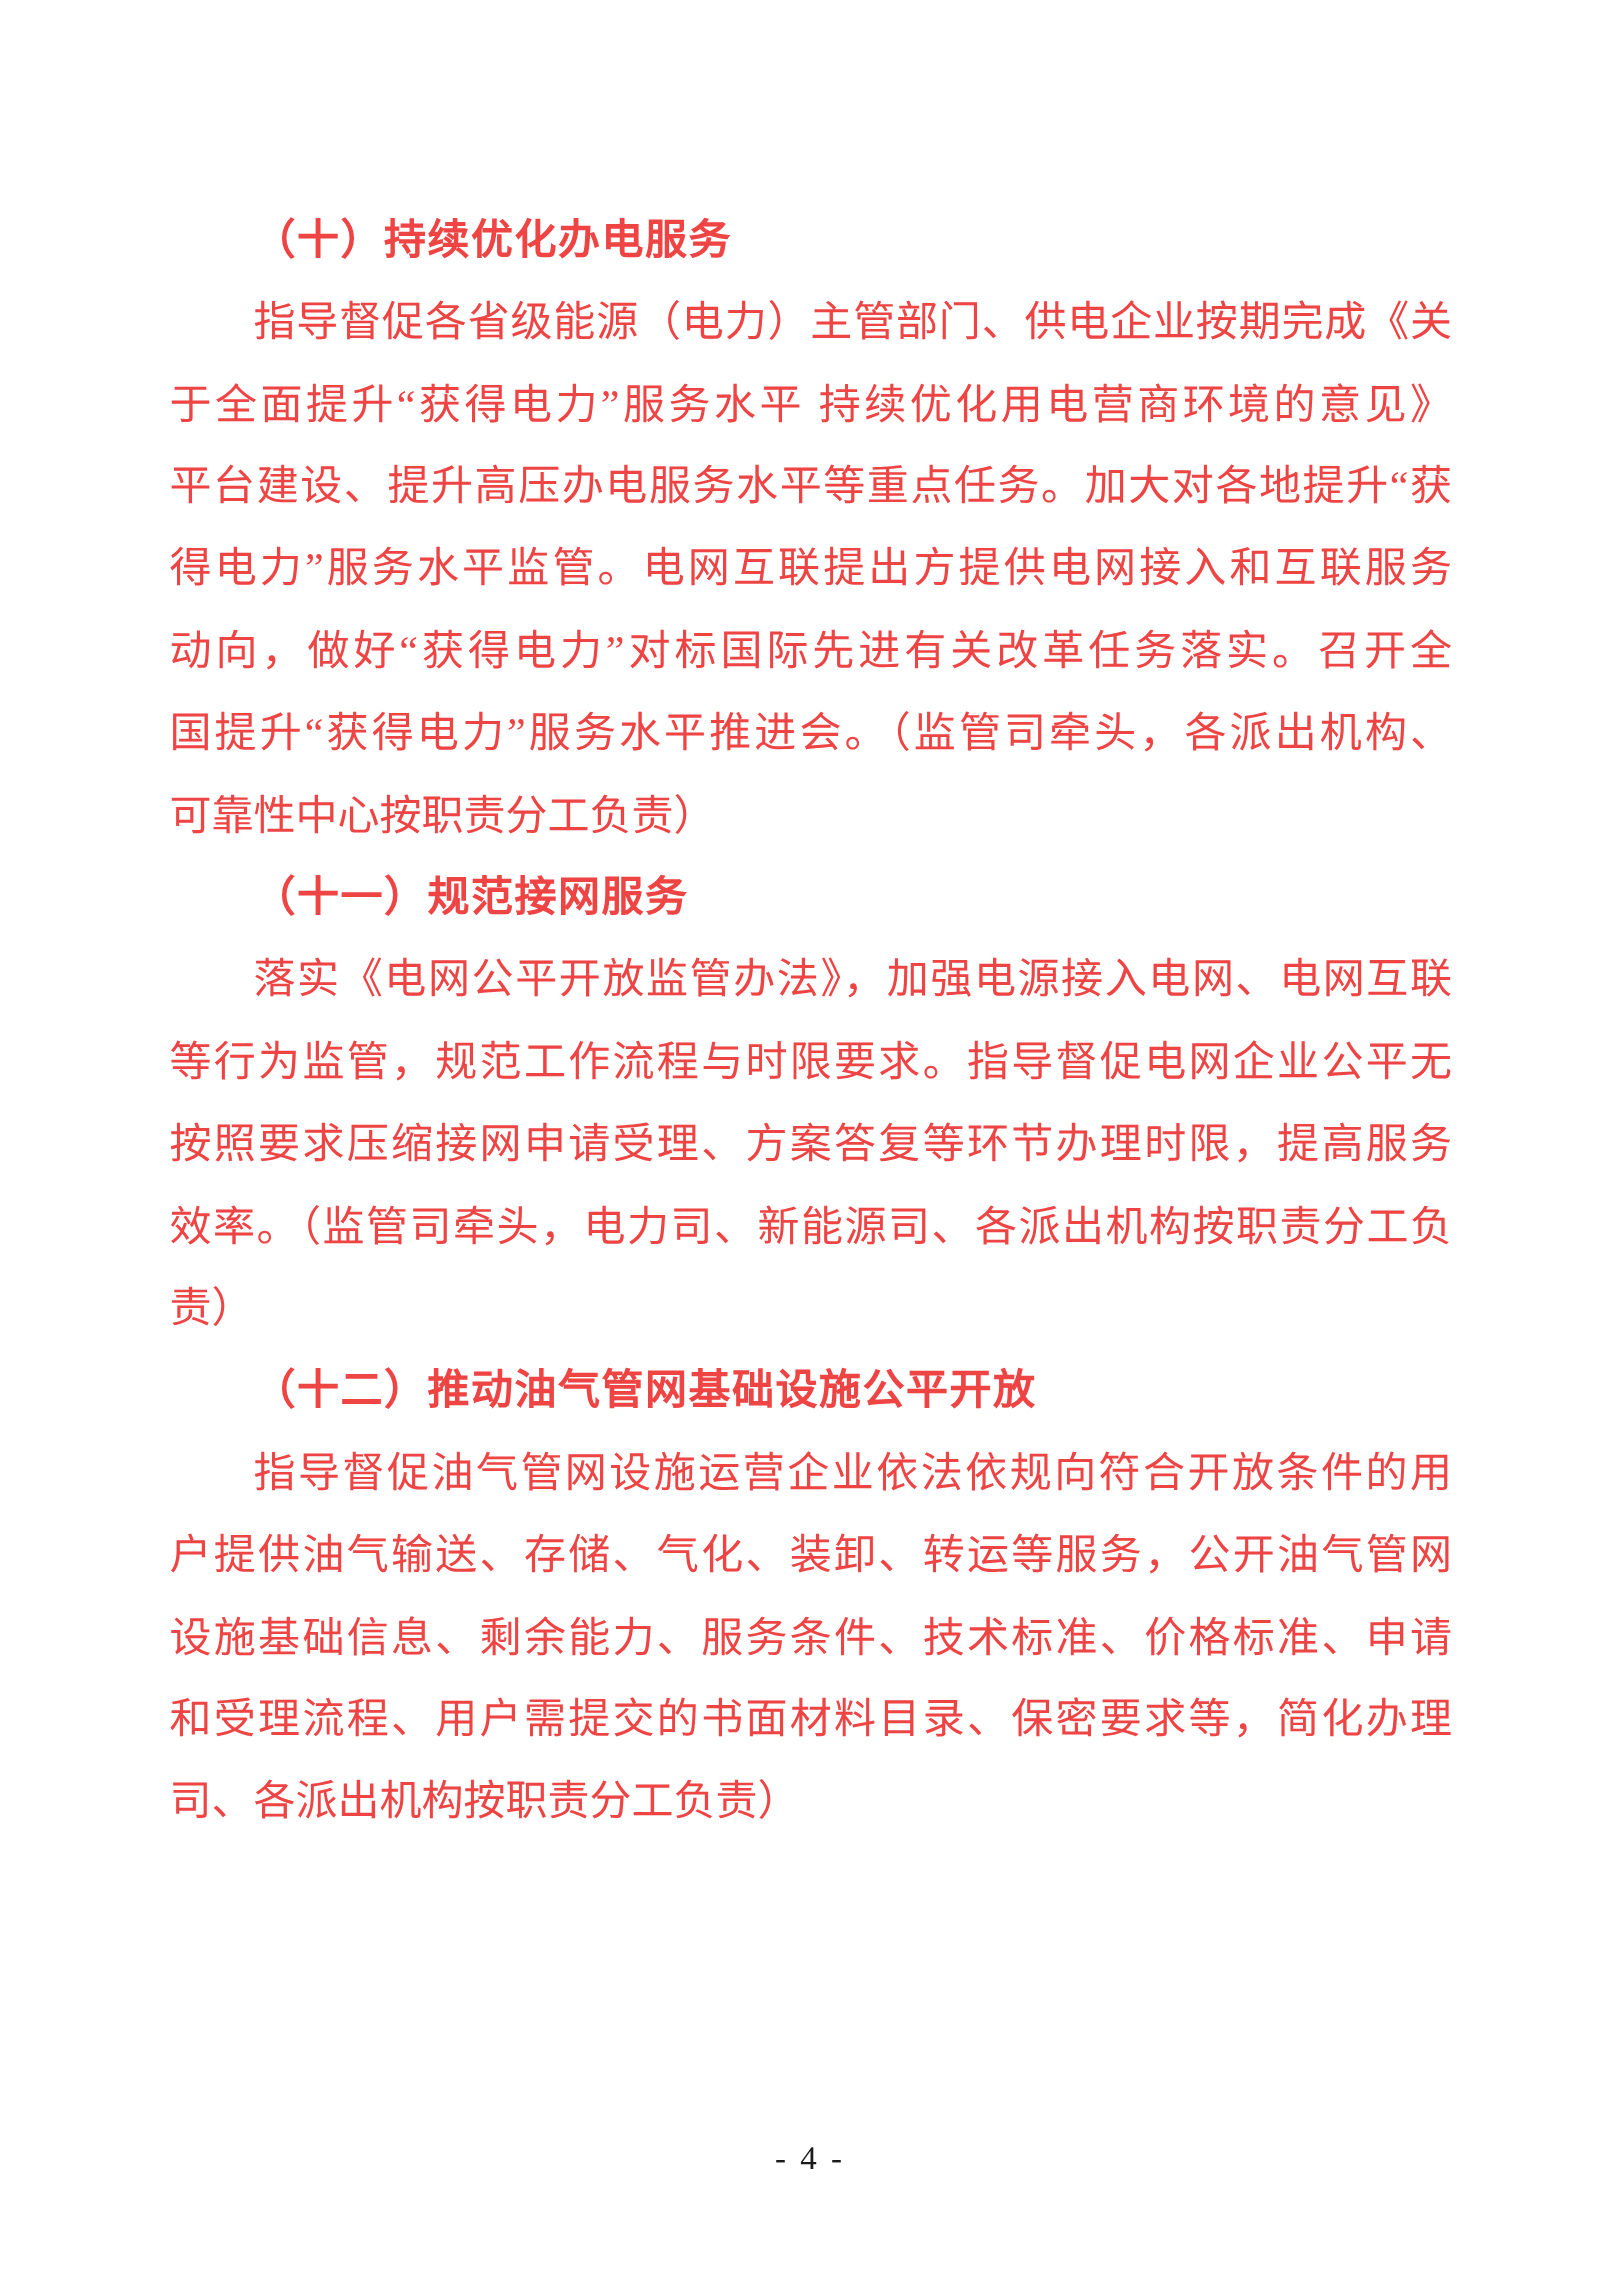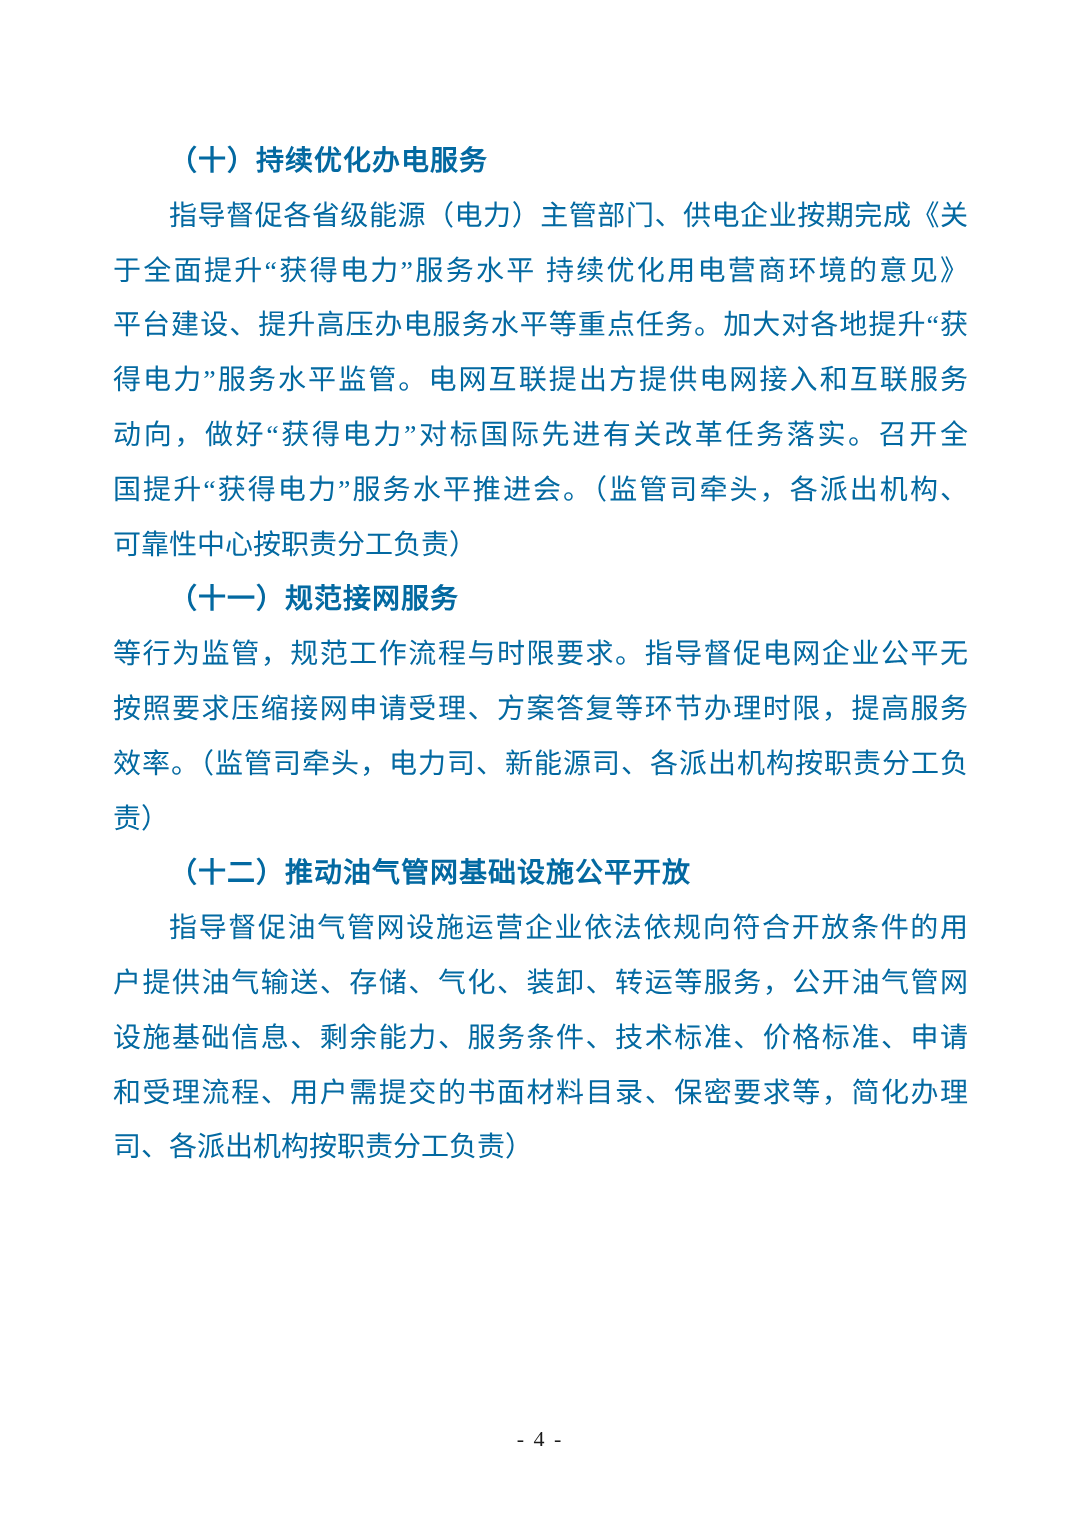--- a/index.html
+++ b/index.html
@@ -13,21 +13,21 @@
     height: 1527px;
     background: #ffffff;
     overflow: hidden;
     font-family: "Liberation Serif", "DejaVu Serif", serif;
   }
   .content {
     position: absolute;
     left: 113px;
     top: 134px;
     width: 855px;
-    color: #0369a1;
+    color: #ef4444;
     font-size: 28px;
     line-height: 54.8px;
   }
   .line {
     height: 54.8px;
     overflow: visible;
   }
   .line.indent {
     text-indent: 2em;
   }
@@ -63,20 +63,21 @@
         <div class="line body indent justify">指导督促各省级能源（电力）主管部门、供电企业按期完成《关</div>
         <div class="line body justify">于全面提升“获得电力”服务水平 持续优化用电营商环境的意见》</div>
         <div class="line body justify">平台建设、提升高压办电服务水平等重点任务。加大对各地提升“获</div>
         <div class="line body justify">得电力”服务水平监管。电网互联提出方提供电网接入和互联服务</div>
         <div class="line body justify">动向，做好“获得电力”对标国际先进有关改革任务落实。召开全</div>
         <div class="line body justify">国提升“获得电力”服务水平推进会。（监管司牵头，各派出机构、</div>
         <div class="line body">可靠性中心按职责分工负责）</div>
       </div>
       <div>
         <div class="line heading indent">（十一）规范接网服务</div>
+        <div class="line body indent justify">落实《电网公平开放监管办法》，加强电源接入电网、电网互联</div>
         <div class="line body justify">等行为监管，规范工作流程与时限要求。指导督促电网企业公平无</div>
         <div class="line body justify">按照要求压缩接网申请受理、方案答复等环节办理时限，提高服务</div>
         <div class="line body justify">效率。（监管司牵头，电力司、新能源司、各派出机构按职责分工负</div>
         <div class="line body">责）</div>
       </div>
       <div>
         <div class="line heading indent">（十二）推动油气管网基础设施公平开放</div>
         <div class="line body indent justify">指导督促油气管网设施运营企业依法依规向符合开放条件的用</div>
         <div class="line body justify">户提供油气输送、存储、气化、装卸、转运等服务，公开油气管网</div>
         <div class="line body justify">设施基础信息、剩余能力、服务条件、技术标准、价格标准、申请</div>

